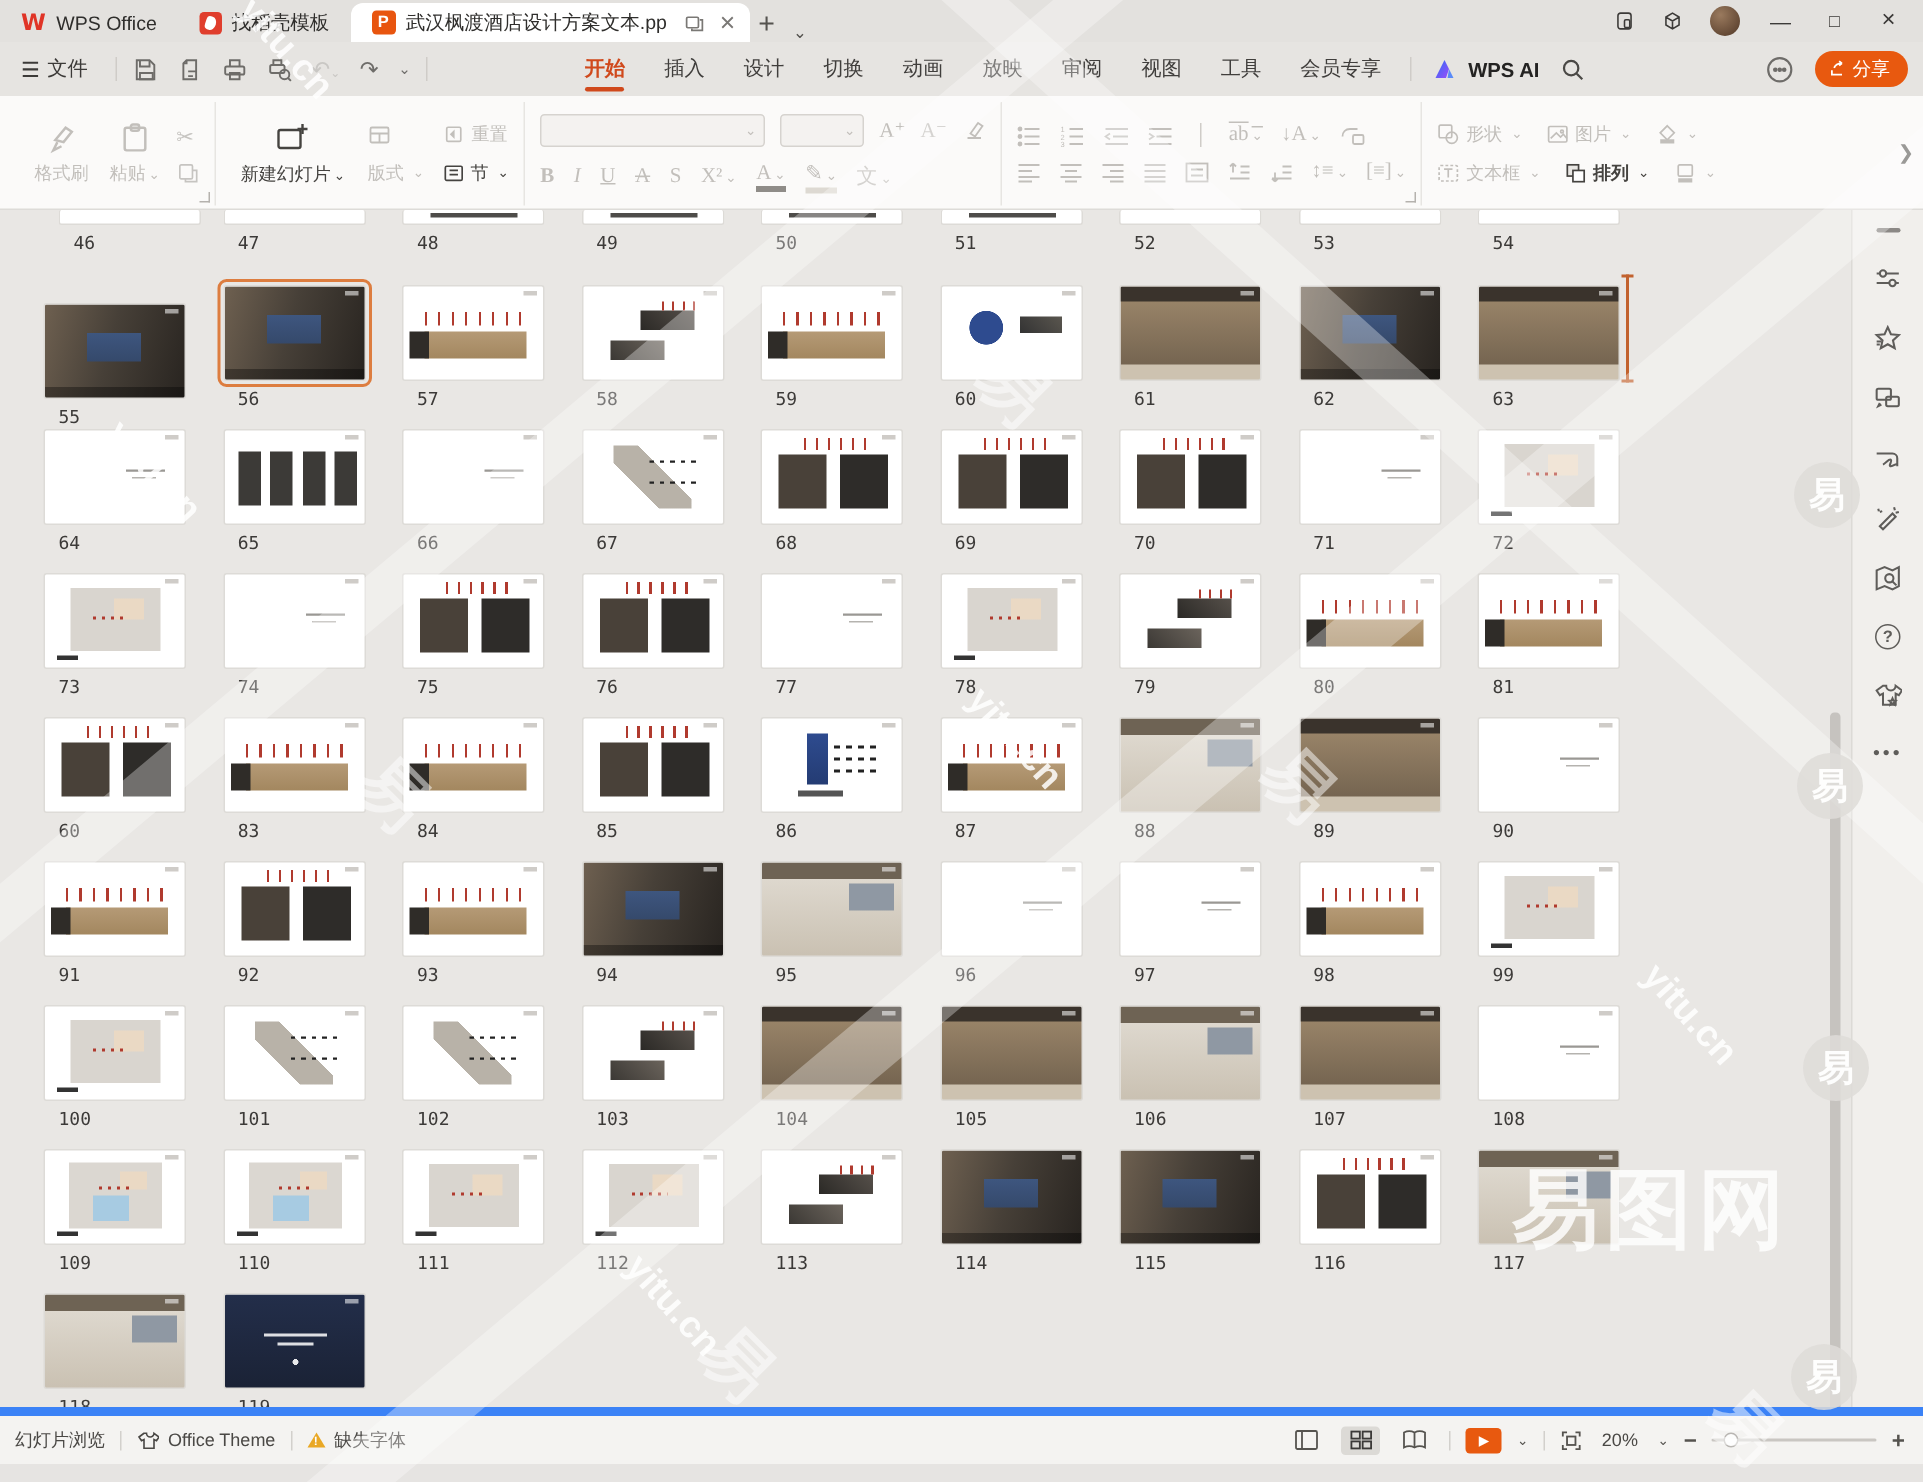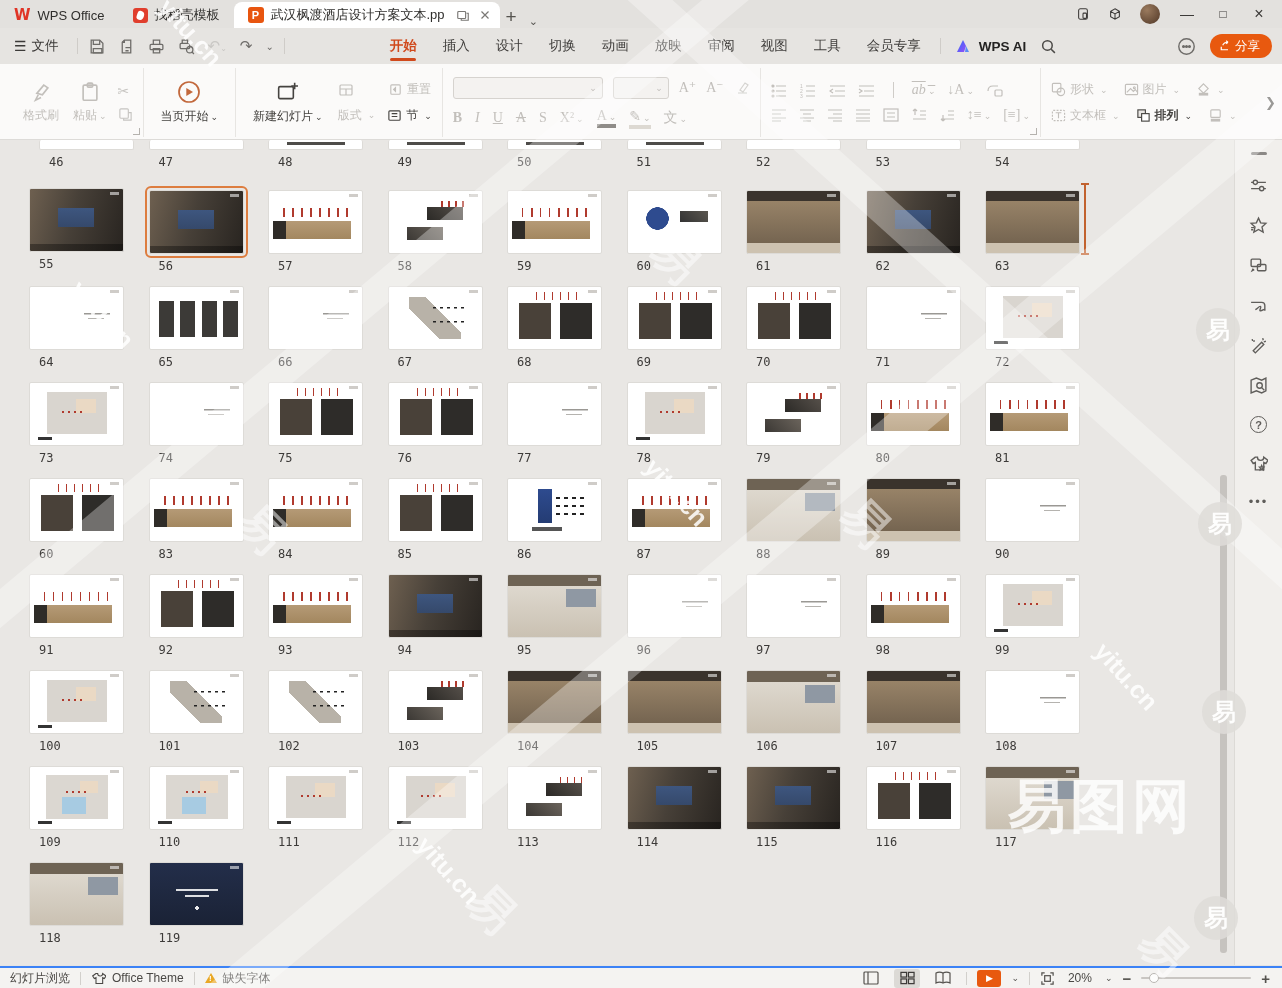--- a/index.html
+++ b/index.html
@@ -152,21 +152,21 @@
   #vscroll .sthumb { position:absolute; left:0; top:335px; width:7px; height:478px; background:#c6c3bf; border-radius:3px; }
 
   
   #sidebar { position:absolute; right:0; top:140px; width:48px; height:825px; background:#f1efec; border-left:1px solid #dcdad6; z-index:35; display:flex; flex-direction:column; align-items:center; padding-top:12px; gap:21px; }
   #sidebar svg { display:block; }
   .sb-minus { width:16px; height:3px; background:#8b8885; border-radius:2px; }
   .help-circle { width:17px; height:17px; border:1.5px solid #5f5d5a; border-radius:50%; color:#5f5d5a; font-size:11px; display:flex; align-items:center; justify-content:center; font-weight:bold; }
   .dots { color:#5f5d5a; font-size:13px; letter-spacing:2px; }
 
   
-  #statusbar { position:absolute; left:0; bottom:0; width:1282px; height:22px; background:#f4f3f1; border-top:2px solid #3b82f6; display:flex; align-items:center; font-size:12px; color:#4a4845; z-index:40; }
+  #statusbar { position:absolute; left:0; bottom:12px; width:1282px; height:38px; background:#f4f3f1; border-top:6px solid #3b82f6; display:flex; align-items:center; font-size:12px; color:#4a4845; z-index:40; }
   #statusbar .sect { display:flex; align-items:center; gap:6px; padding:0 10px; }
   .sdiv { width:1px; height:13px; background:#d2d0cc; }
   #status-right { margin-left:auto; display:flex; align-items:center; gap:10px; padding-right:12px; }
   .viewbtn { width:26px; height:19px; display:flex; align-items:center; justify-content:center; border-radius:3px; }
   .viewbtn.active { background:#dcdad6; }
   #play-btn { width:24px; height:17px; background:#e8590f; border-radius:3px; color:#fff; font-size:9px; display:flex; align-items:center; justify-content:center; }
   .zoom-slider { width:110px; height:2px; background:#c9c6c2; border-radius:2px; position:relative; }
   .zoom-knob { position:absolute; left:8px; top:-4px; width:10px; height:10px; border-radius:50%; background:#fdfdfc; border:1px solid #b9b6b2; }
   .zoom-pm { font-size:15px; color:#55534f; font-weight:bold; }
   .warn-tri { width:0; height:0; border-left:6px solid transparent; border-right:6px solid transparent; border-bottom:10px solid #e9a825; position:relative; }
@@ -318,29 +318,20 @@
     <div class="smallcol">
       <span style="color:#c6c4c1; font-size:14px;">✂</span>
       <svg width="15" height="15" viewBox="0 0 16 16" fill="none" stroke="#c6c4c1" stroke-width="1.2">
           <rect x="2" y="2" width="9" height="10" rx="1"></rect>
           <path d="M6 12v2h8V6h-3"></path>
         </svg>
     </div>
     <span class="launcher"></span>
   </div>
 
-  <div class="rgroup">
-    <div class="bigbtn en">
-      <svg width="24" height="24" viewBox="0 0 18 18" fill="none">
-          <circle cx="9" cy="9" r="7.5" stroke="#c2683c" stroke-width="1.3"></circle>
-          <path d="M7 6l5 3-5 3z" fill="#c2683c"></path>
-        </svg>
-      <span class="lbl"><span>当页开始</span><span class="chv">⌄</span></span>
-    </div>
-  </div>
 
   <div class="rgroup">
     <div class="bigbtn en">
       <svg width="24" height="24" viewBox="0 0 18 18" fill="none" stroke="#454340" stroke-width="1.2">
           <rect x="2" y="5" width="11" height="9" rx="1"></rect>
           <path d="M14 2v5M11.5 4.5h5"></path>
         </svg>
       <span class="lbl"><span>新建幻灯片</span><span class="chv">⌄</span></span>
     </div>
     <div class="two-rows" style="margin-left:8px;">
@@ -418,21 +409,21 @@
             <text x="0" y="10" font-size="5" fill="#c2bfbb" stroke="none">2</text>
             <text x="0" y="15" font-size="5" fill="#c2bfbb" stroke="none">3</text>
           </svg>
         <svg width="17" height="15" viewBox="0 0 17 15" stroke="#c2bfbb" stroke-width="1.2" fill="none">
             <path d="M1 3h15M6 8h10M1 13h15M4 6L1 8l3 2"></path>
           </svg>
         <svg width="17" height="15" viewBox="0 0 17 15" stroke="#c2bfbb" stroke-width="1.2" fill="none">
             <path d="M1 3h15M6 8h10M1 13h15M1 6l3 2-3 2"></path>
           </svg>
         <span class="vline"></span>
-        <span class="glyph" style="text-decoration:overline;font-style:italic;">ab<span class="chv">⌄</span></span>
+        <span class="glyph" style="text-decoration:overline;">ab<span class="chv">⌄</span></span>
         <span class="glyph">↓A<span class="chv">⌄</span></span>
         <svg width="17" height="15" viewBox="0 0 17 15" stroke="#c2bfbb" stroke-width="1.2" fill="none">
             <path d="M2 8c0-3 2-5 5-5h5"></path>
             <rect x="9" y="7" width="7" height="6" rx="1"></rect>
           </svg>
       </div>
       <div class="rrow" style="gap:12px;">
         <svg width="16" height="14" viewBox="0 0 16 14" stroke="#c2bfbb" stroke-width="1.2" fill="none">
             <path d="M1 2h14M1 6h9M1 10h14M1 13h9"></path>
           </svg>
@@ -551,21 +542,21 @@
         <div class="num">52</div>
       </div>
       <div class="cell" style="left: 865.5px; top: 0px;">
         <div class="thumb sliver k-sliver"></div>
         <div class="num">53</div>
       </div>
       <div class="cell" style="left: 985px; top: 0px;">
         <div class="thumb sliver k-sliver"></div>
         <div class="num">54</div>
       </div>
-      <div class="cell" style="left: 29px; top: 48px;">
+      <div class="cell" style="left: 29px; top: 62px;">
         <div class="thumb tall k-render-dark">
           <span class="trm ltm"></span>
         </div>
         <div class="num">55</div>
       </div>
       <div class="cell" style="left: 148.5px; top: 50px;">
         <div class="thumb tall k-render-dark">
           <span class="trm ltm"></span>
           <span class="ring"></span>
         </div>

